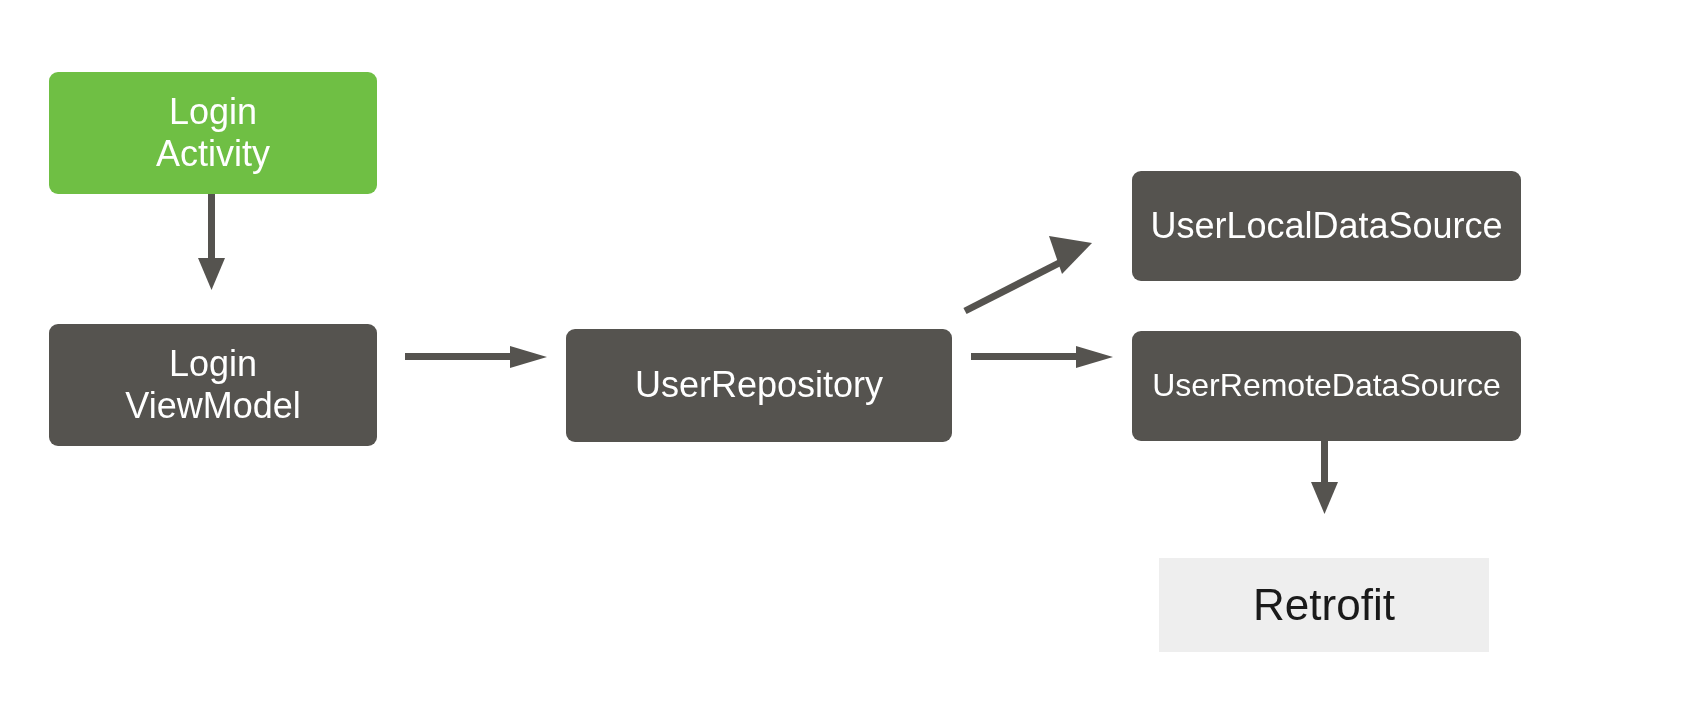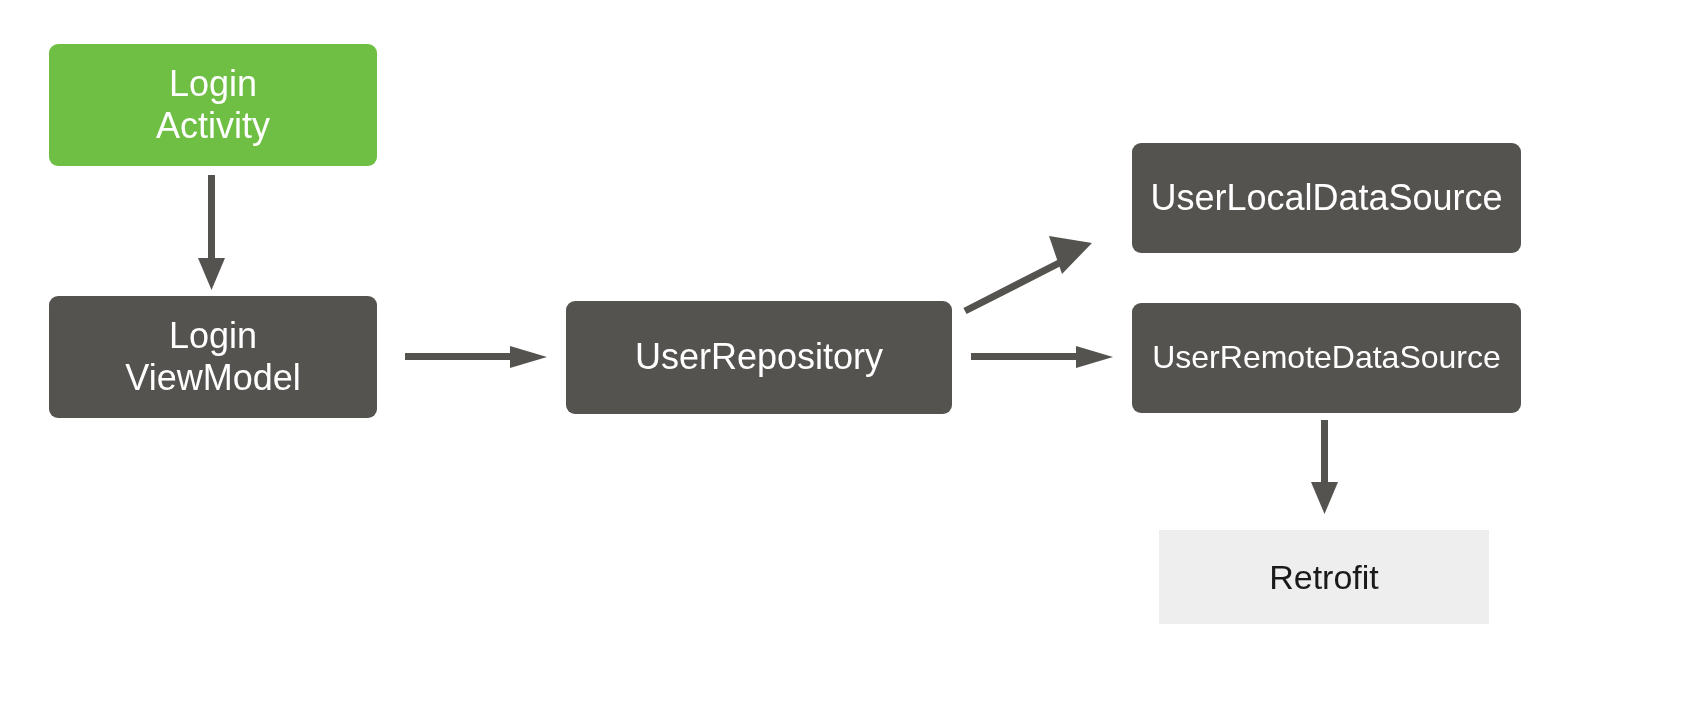--- a/index.html
+++ b/index.html
@@ -20,20 +20,21 @@
   }
   .node {
     position: absolute;
     display: flex;
     align-items: center;
     justify-content: center;
     text-align: center;
     box-sizing: border-box;
     line-height: 1.18;
     white-space: pre-line;
+    margin-top: 28px;
     -webkit-font-smoothing: antialiased;
   }
   .node-dark {
     background: #55534f;
     color: #ffffff;
     border-radius: 9px;
   }
   .node-green {
     background: #6fbf44;
     color: #ffffff;
@@ -101,17 +102,17 @@
   </div>
 
   <div class="node node-dark" style="left: 566px; top: 301px; width: 386px; height: 113px; font-size: 36px;">
     <span>UserRepository</span>
   </div>
 
   <div class="node node-dark" style="left: 1132px; top: 303px; width: 389px; height: 110px; font-size: 32px;">
     <span>UserRemoteDataSource</span>
   </div>
 
-  <div class="node node-light" style="left: 1159px; top: 530px; width: 330px; height: 94px; font-size: 34px;">
+  <div class="node node-light" style="left: 1159px; top: 530px; width: 330px; height: 94px; font-size: 44px;">
     <span>Retrofit</span>
   </div>
 
 </div>
 
 </body></html>

